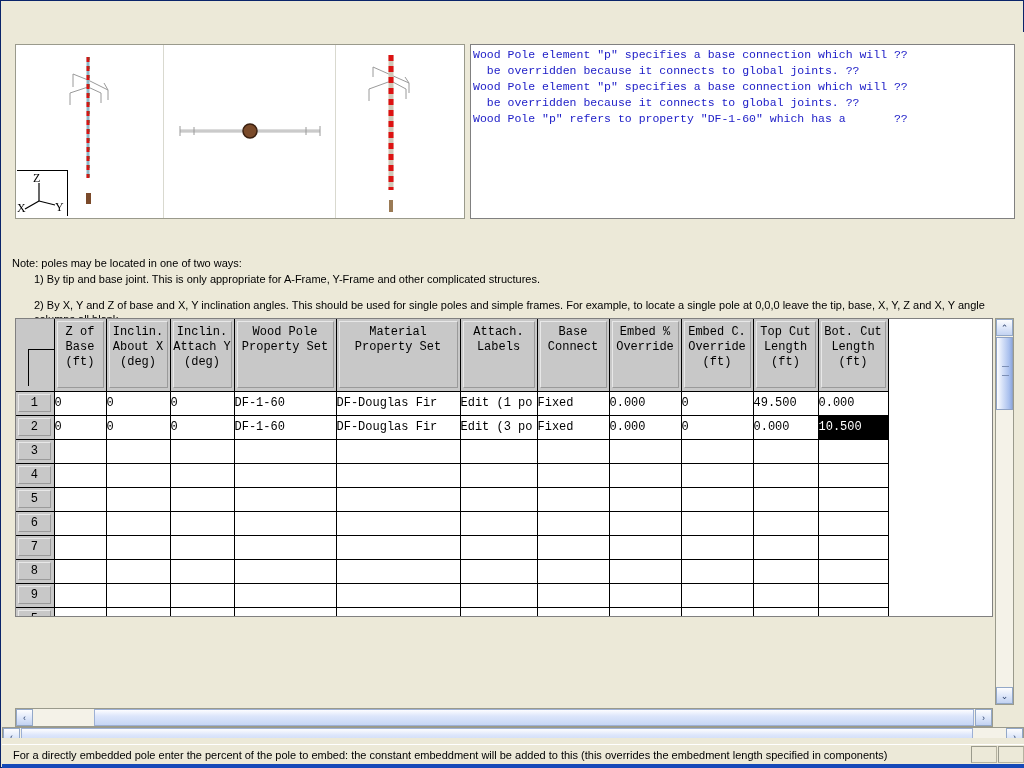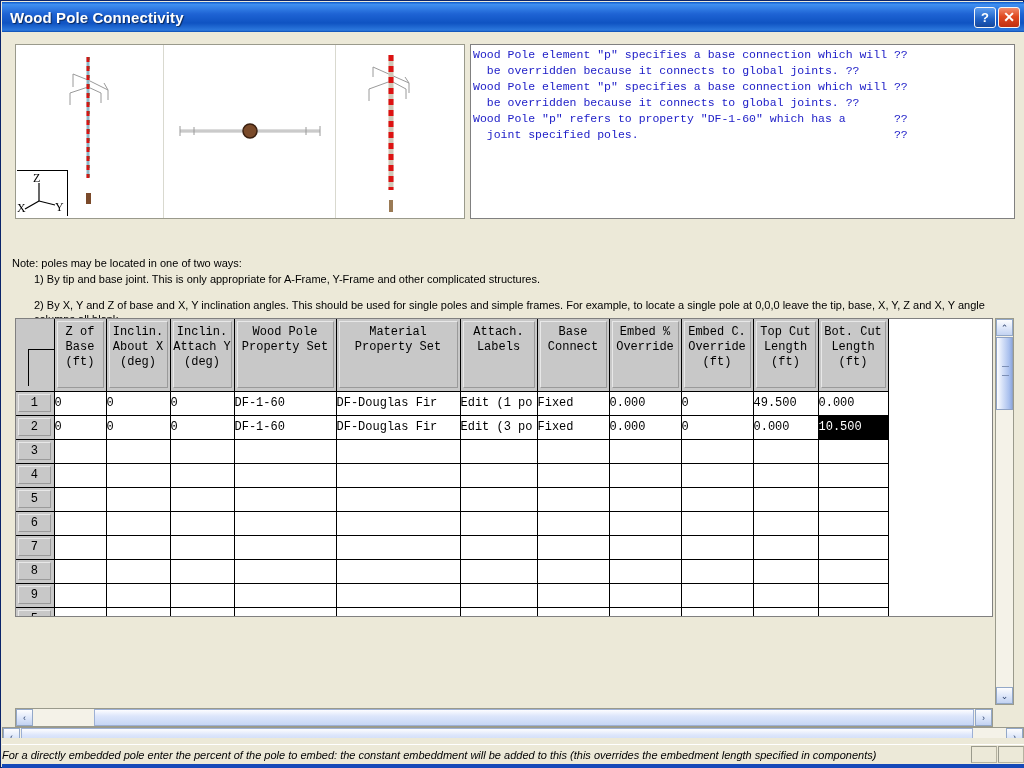--- a/index.html
+++ b/index.html
@@ -151,43 +151,32 @@
   #mps-button{left:595px;top:0px;width:150px;height:25px;}
   #editprops-button{left:934px;top:0px;width:84px;height:22px;}
   #editprops-button u{text-decoration:underline;}
   
   .statuswrap{position:absolute;left:1px;top:737px;width:1022px;height:30px;background:#ece9d8;}
   .statusbar{
     position:absolute;left:0;top:6px;width:1022px;height:19px;
     background:#ece9d8;border-top:1px solid #fff;
     display:flex;align-items:center;
   }
-  .statusbar .txt{padding-left:0;font-size:11px;color:#000;white-space:nowrap;overflow:hidden;font-style:italic;}
+  .statusbar .txt{padding-left:11px;font-size:11px;color:#000;white-space:nowrap;overflow:hidden;}
   .status-cells{margin-left:auto;display:flex;}
   .status-cell{width:26px;height:17px;border:1px solid #b5b2a0;
     border-top-color:#9a9a8c;border-left-color:#9a9a8c;background:#ece9d8;box-sizing:border-box;margin-left:1px;}
   .bluebar{position:absolute;left:0;bottom:0;width:1022px;height:4px;background:#1549b8;}
   .hsb-outer{position:absolute;left:1px;top:726px;width:1022px;height:12px;background:#ece9d8;}
 </style>
 </head>
 <body>
 
 <div class="window">
 
-  <div class="titlebar">
-    <div class="title">Wood Pole Connectivity</div>
-    <div class="tb-buttons">
-      <div class="tb-btn tb-help">
-        <span>?</span>
-      </div>
-      <div class="tb-btn tb-close">
-        <span>✕</span>
-      </div>
-    </div>
-  </div>
 
   <div class="client">
 
     <div class="previews">
 
       <div class="pv sep" style="width:148px;">
         <svg width="148" height="173" viewBox="0 0 148 173">
           <g stroke="#9a9a9a" stroke-width="1" fill="none">
             <path d="M57 29 L57 42 M57 29 L72 35"></path>
             <path d="M72 35 L92 45 M88 38 L92 45 L92 55"></path>
@@ -242,21 +231,20 @@
       </div>
 
     </div>
 
     <div class="msgpanel">
       <div class="msgline">Wood Pole element "p" specifies a base connection which will ??</div>
       <div class="msgline">  be overridden because it connects to global joints. ??</div>
       <div class="msgline">Wood Pole element "p" specifies a base connection which will ??</div>
       <div class="msgline">  be overridden because it connects to global joints. ??</div>
       <div class="msgline">Wood Pole "p" refers to property "DF-1-60" which has a       ??</div>
-      <div class="msgline">  joint specified poles.                                     ??</div>
     </div>
 
     <div class="note">
       <div class="l1">Note: poles may be located in one of two ways:</div>
       <div class="l2">1)  By tip and base joint.  This is only appropriate for A-Frame, Y-Frame and other complicated structures.</div>
       <div class="l3">2)  By X, Y and Z of base and X, Y inclination angles.  This should be used for single poles and simple frames.  For example, to locate a single pole at 0,0,0 leave the tip, base, X, Y, Z and X, Y angle columns all blank.</div>
     </div>
 
     <div class="gridwrap">
       <div class="gridframe">

